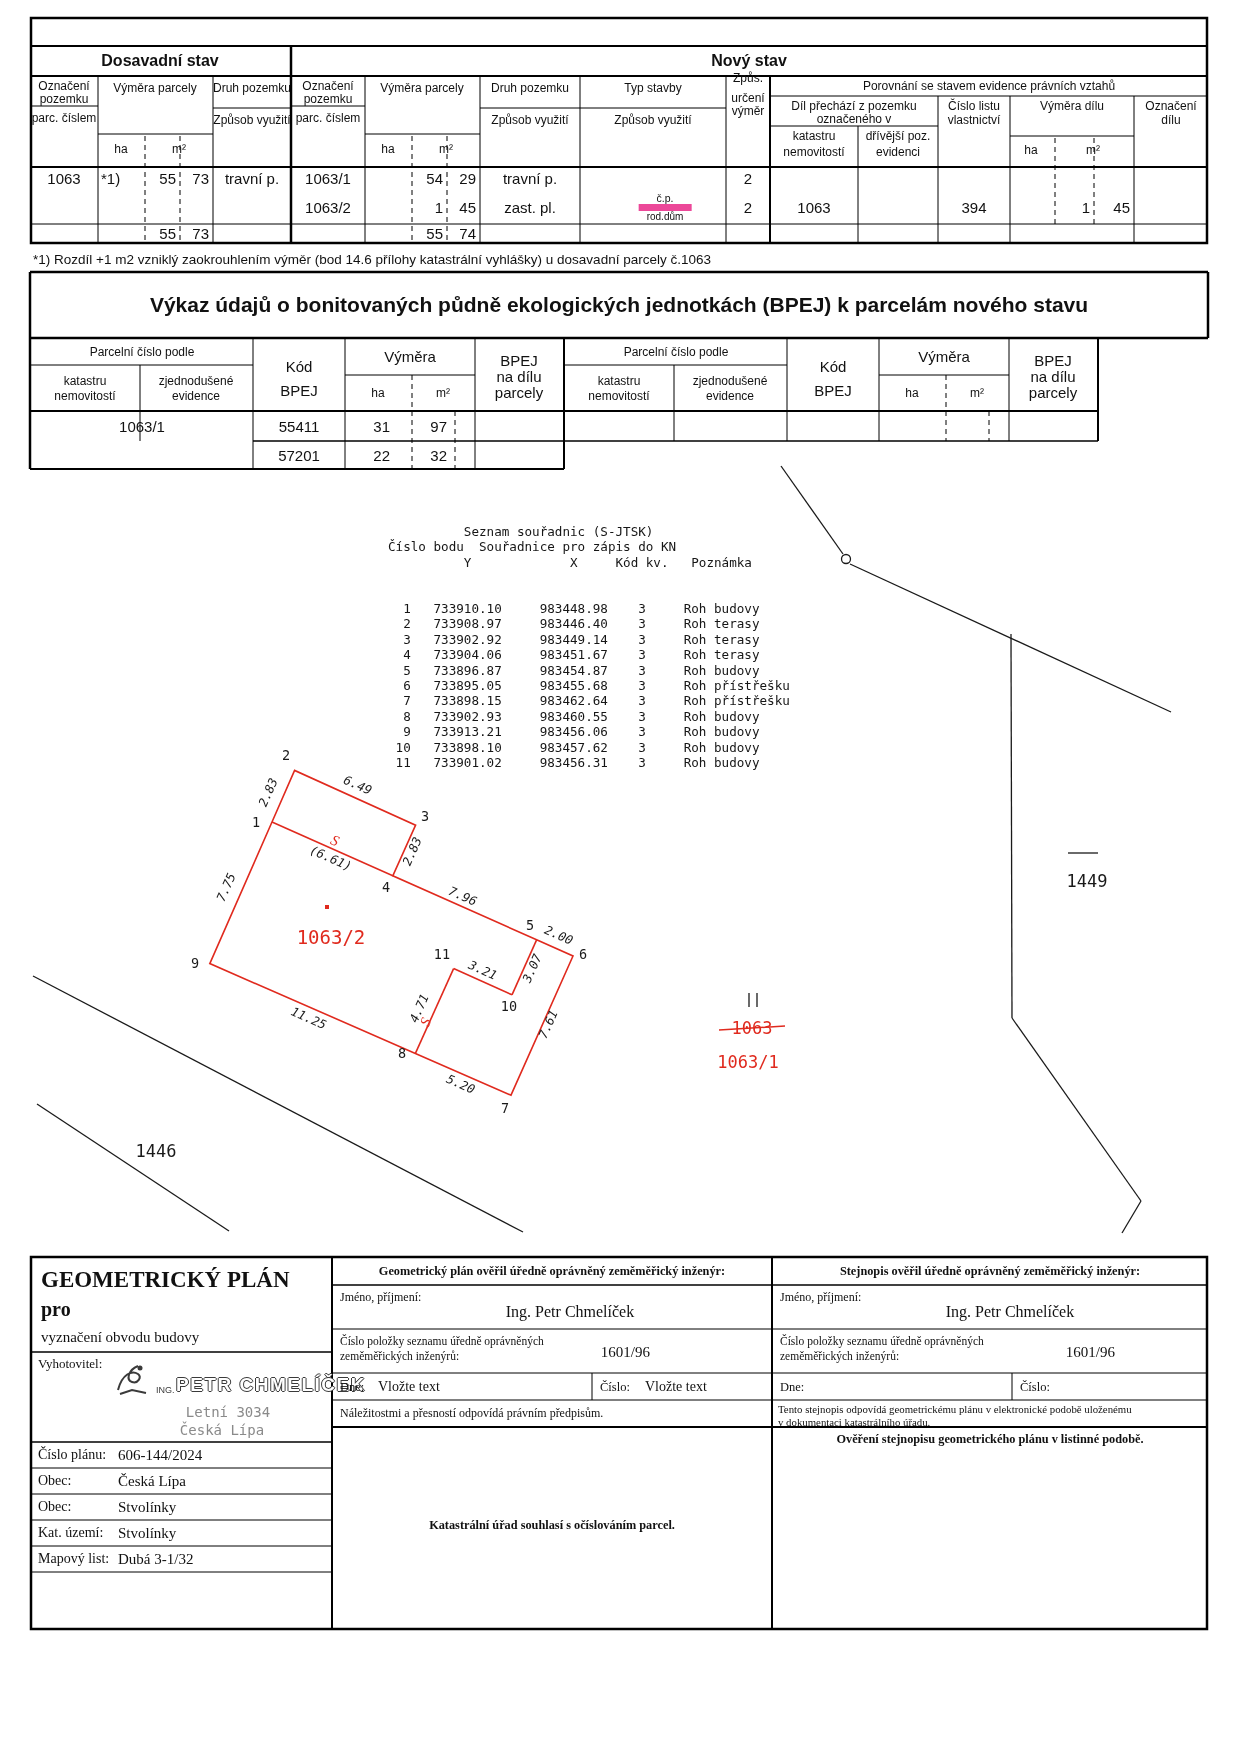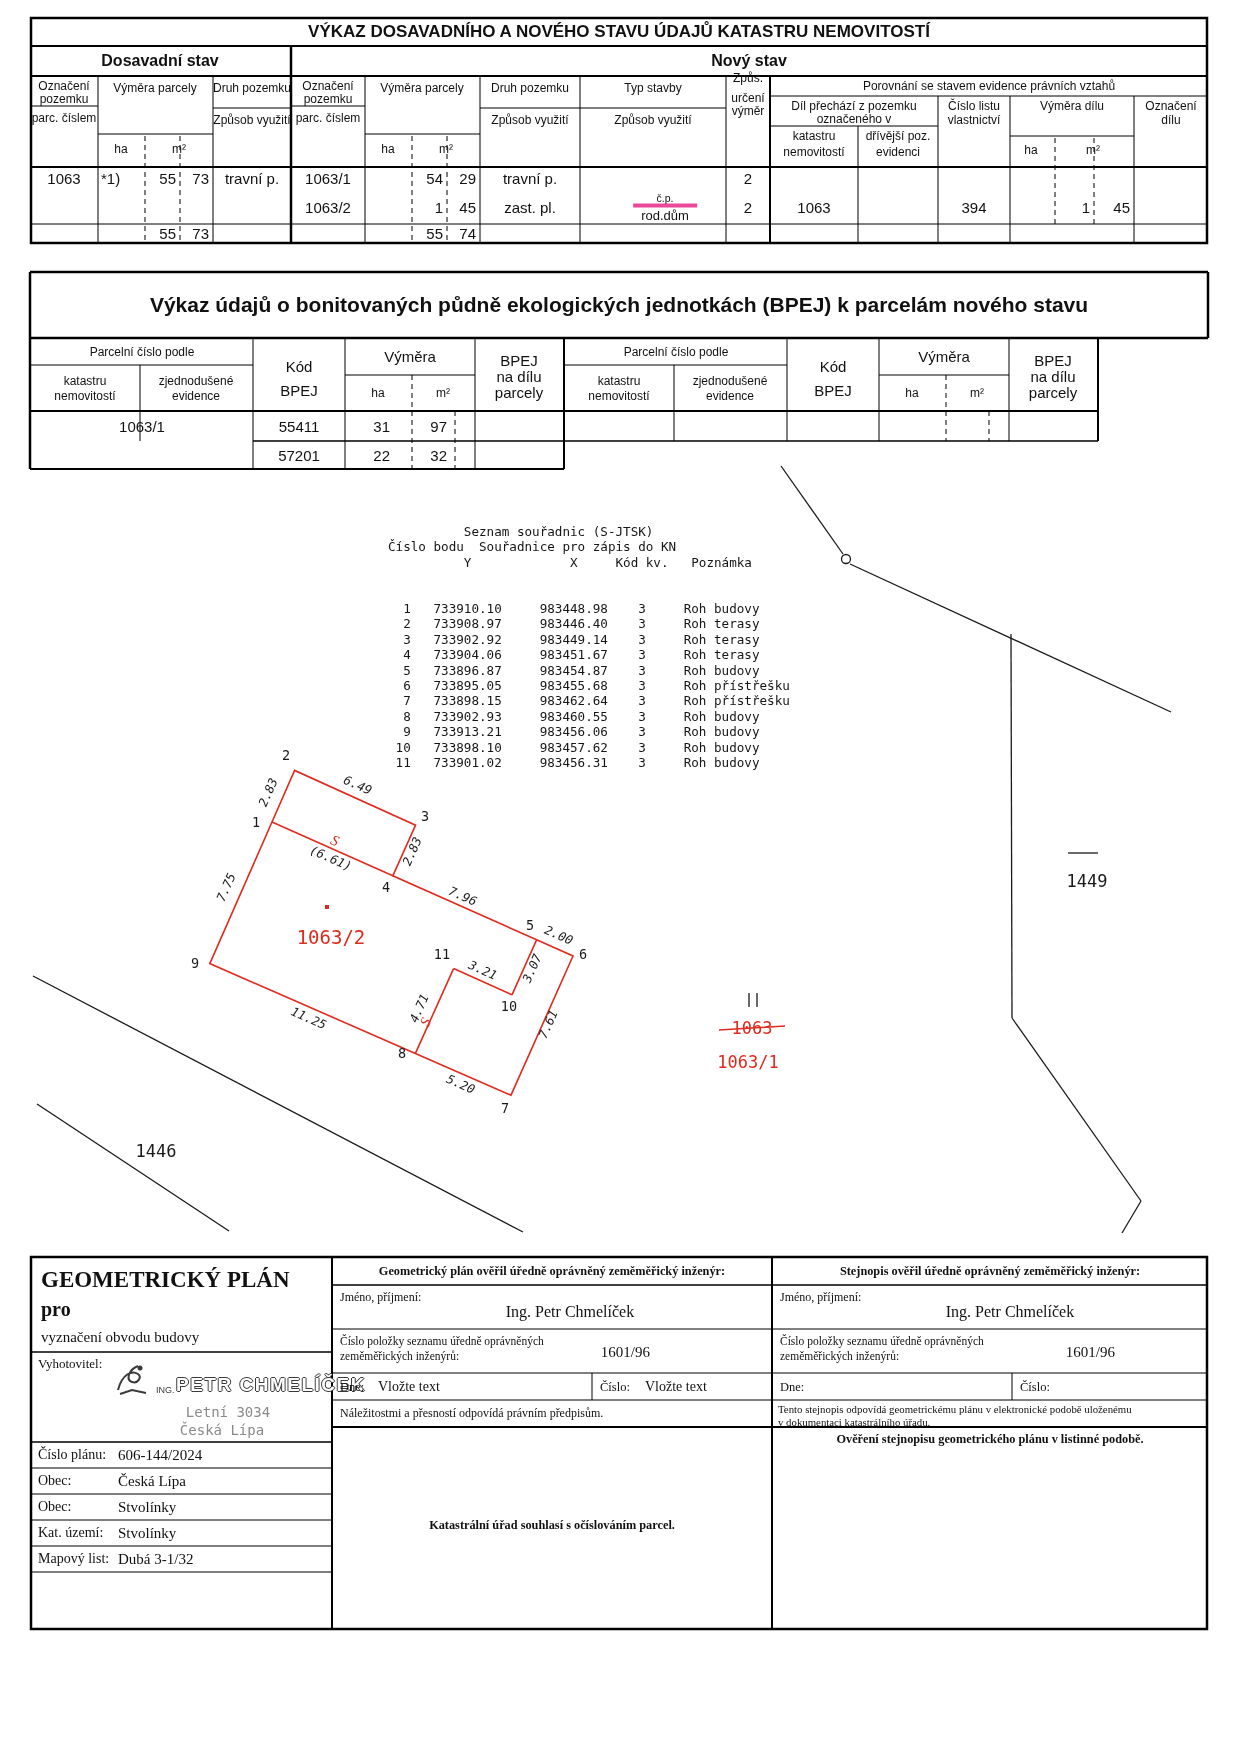--- a/index.html
+++ b/index.html
@@ -155,21 +155,20 @@
       <text x="430" y="1024" text-anchor="middle" transform="rotate(-66 430 1024)" font-family="&quot;Liberation Serif&quot;,serif" font-style="italic" font-size="15" fill="#e02a1e">S</text>
       <rect x="325" y="905" width="4" height="4" fill="#e02a1e"></rect>
       <text x="331" y="944" text-anchor="middle" font-family="&quot;DejaVu Sans Mono&quot;,monospace" font-size="19" fill="#e02a1e">1063/2</text>
       <text x="1087" y="887" text-anchor="middle" font-family="&quot;DejaVu Sans Mono&quot;,monospace" font-size="17" fill="#1a1a1a">1449</text>
       <text x="156" y="1157" text-anchor="middle" font-family="&quot;DejaVu Sans Mono&quot;,monospace" font-size="17" fill="#1a1a1a">1446</text>
       <text x="752" y="1034" text-anchor="middle" font-family="&quot;DejaVu Sans Mono&quot;,monospace" font-size="17" fill="#e02a1e">1063</text>
       <line x1="719" y1="1030" x2="785" y2="1026" stroke="#e02a1e" stroke-width="1.5"></line>
       <text x="748" y="1068" text-anchor="middle" font-family="&quot;DejaVu Sans Mono&quot;,monospace" font-size="17" fill="#e02a1e">1063/1</text>
     </svg>
 
-  <div class="t cc b" style="left:619px;top:32px;font-size:17px">VÝKAZ DOSAVADNÍHO A NOVÉHO STAVU ÚDAJŮ KATASTRU NEMOVITOSTÍ</div>
   <div class="t cc b" style="left:160px;top:61px;font-size:16px">Dosavadní stav</div>
   <div class="t cc b" style="left:749px;top:61px;font-size:16px">Nový stav</div>
 
   <div class="t cc f12" style="left:64px;top:86px">Označení</div>
   <div class="t cc f12" style="left:64px;top:99px">pozemku</div>
   <div class="t cc f12" style="left:64px;top:118px">parc. číslem</div>
   <div class="t cc f12" style="left:155px;top:88px">Výměra parcely</div>
   <div class="t cc f12" style="left:121px;top:149px">ha</div>
   <div class="t cc f12" style="left:179px;top:149px">m²</div>
   <div class="t cc f12" style="left:252px;top:88px">Druh pozemku</div>
@@ -214,33 +213,34 @@
   <div class="t rr f15" style="left:476px;top:178px">29</div>
   <div class="t cc f15" style="left:530px;top:178px">travní p.</div>
   <div class="t cc f15" style="left:748px;top:178px">2</div>
 
   <div class="t cc f15" style="left:328px;top:207px">1063/2</div>
   <div class="t rr f15" style="left:443px;top:207px">1</div>
   <div class="t rr f15" style="left:476px;top:207px">45</div>
   <div class="t cc f15" style="left:530px;top:207px">zast. pl.</div>
   <div class="t cc" style="left:665px;top:207px;text-align:center">
     <div style="font-size:10.5px;padding:0 8px">č.p.</div>
-    <div style="font-size:13px;border-top:4px solid #ec4899;padding:0 8px">rod.dům</div>
+    <div style="font-size:10px;border-top:7px solid #ec4899;padding:0 8px">rod.dům</div>
   </div>
   <div class="t cc f15" style="left:748px;top:207px">2</div>
   <div class="t cc f15" style="left:814px;top:207px">1063</div>
   <div class="t cc f15" style="left:974px;top:207px">394</div>
   <div class="t rr f15" style="left:1090px;top:207px">1</div>
   <div class="t rr f15" style="left:1130px;top:207px">45</div>
 
   <div class="t rr f15" style="left:176px;top:233px">55</div>
   <div class="t rr f15" style="left:209px;top:233px">73</div>
   <div class="t rr f15" style="left:443px;top:233px">55</div>
   <div class="t rr f15" style="left:476px;top:233px">74</div>
 
+  <div class="t ll" style="left:33px;top:259px;font-size:13.5px">*1) Rozdíl +1 m2 vzniklý zaokrouhlením výměr (bod 14.6 přílohy katastrální vyhlášky) u dosavadní parcely č.1063</div>
 
   <div class="t cc b" style="left:619px;top:305px;font-size:21px">Výkaz údajů o bonitovaných půdně ekologických jednotkách (BPEJ) k parcelám nového stavu</div>
 
   <div class="t cc f12" style="left:142px;top:352px">Parcelní číslo podle</div>
   <div class="t cc f12" style="left:85px;top:381px">katastru</div>
   <div class="t cc f12" style="left:85px;top:396px">nemovitostí</div>
   <div class="t cc f12" style="left:196px;top:381px">zjednodušené</div>
   <div class="t cc f12" style="left:196px;top:396px">evidence</div>
   <div class="t cc f15" style="left:299px;top:366px">Kód</div>
   <div class="t cc f15" style="left:299px;top:390px">BPEJ</div>

